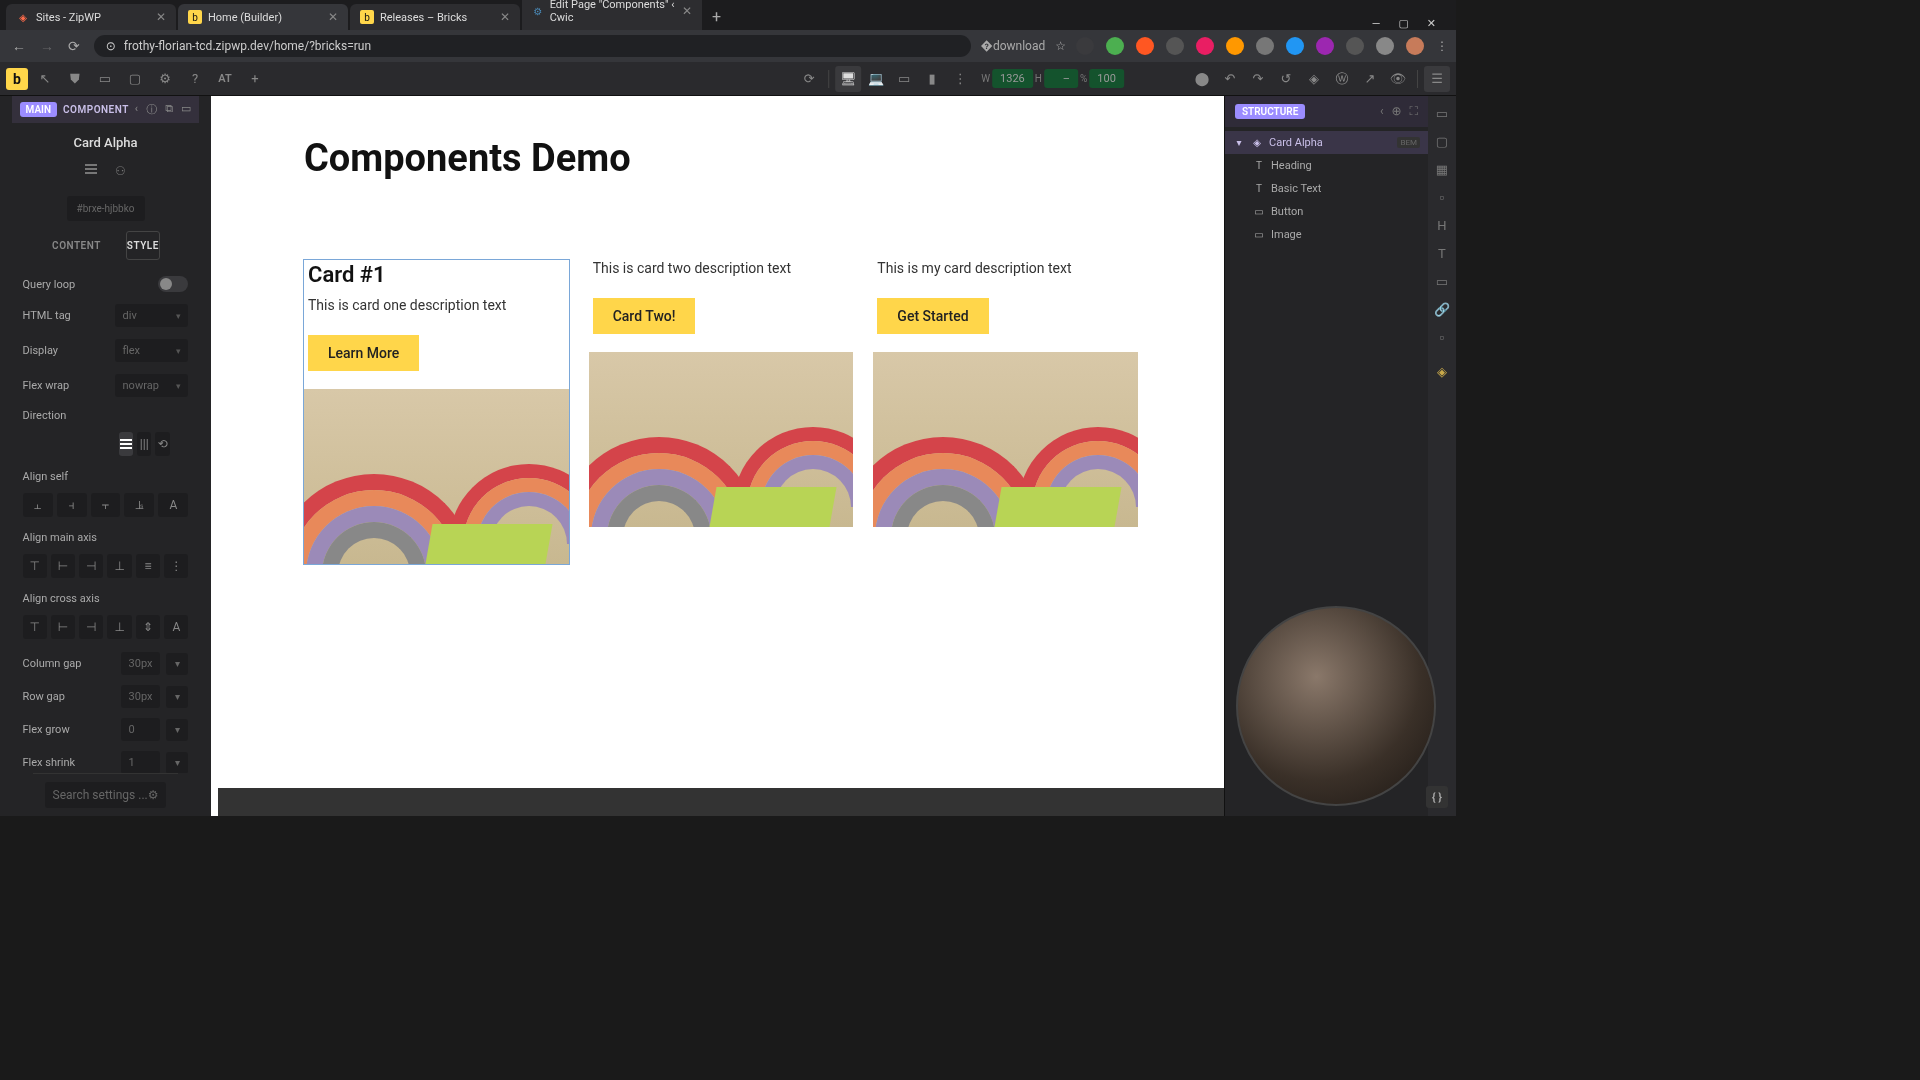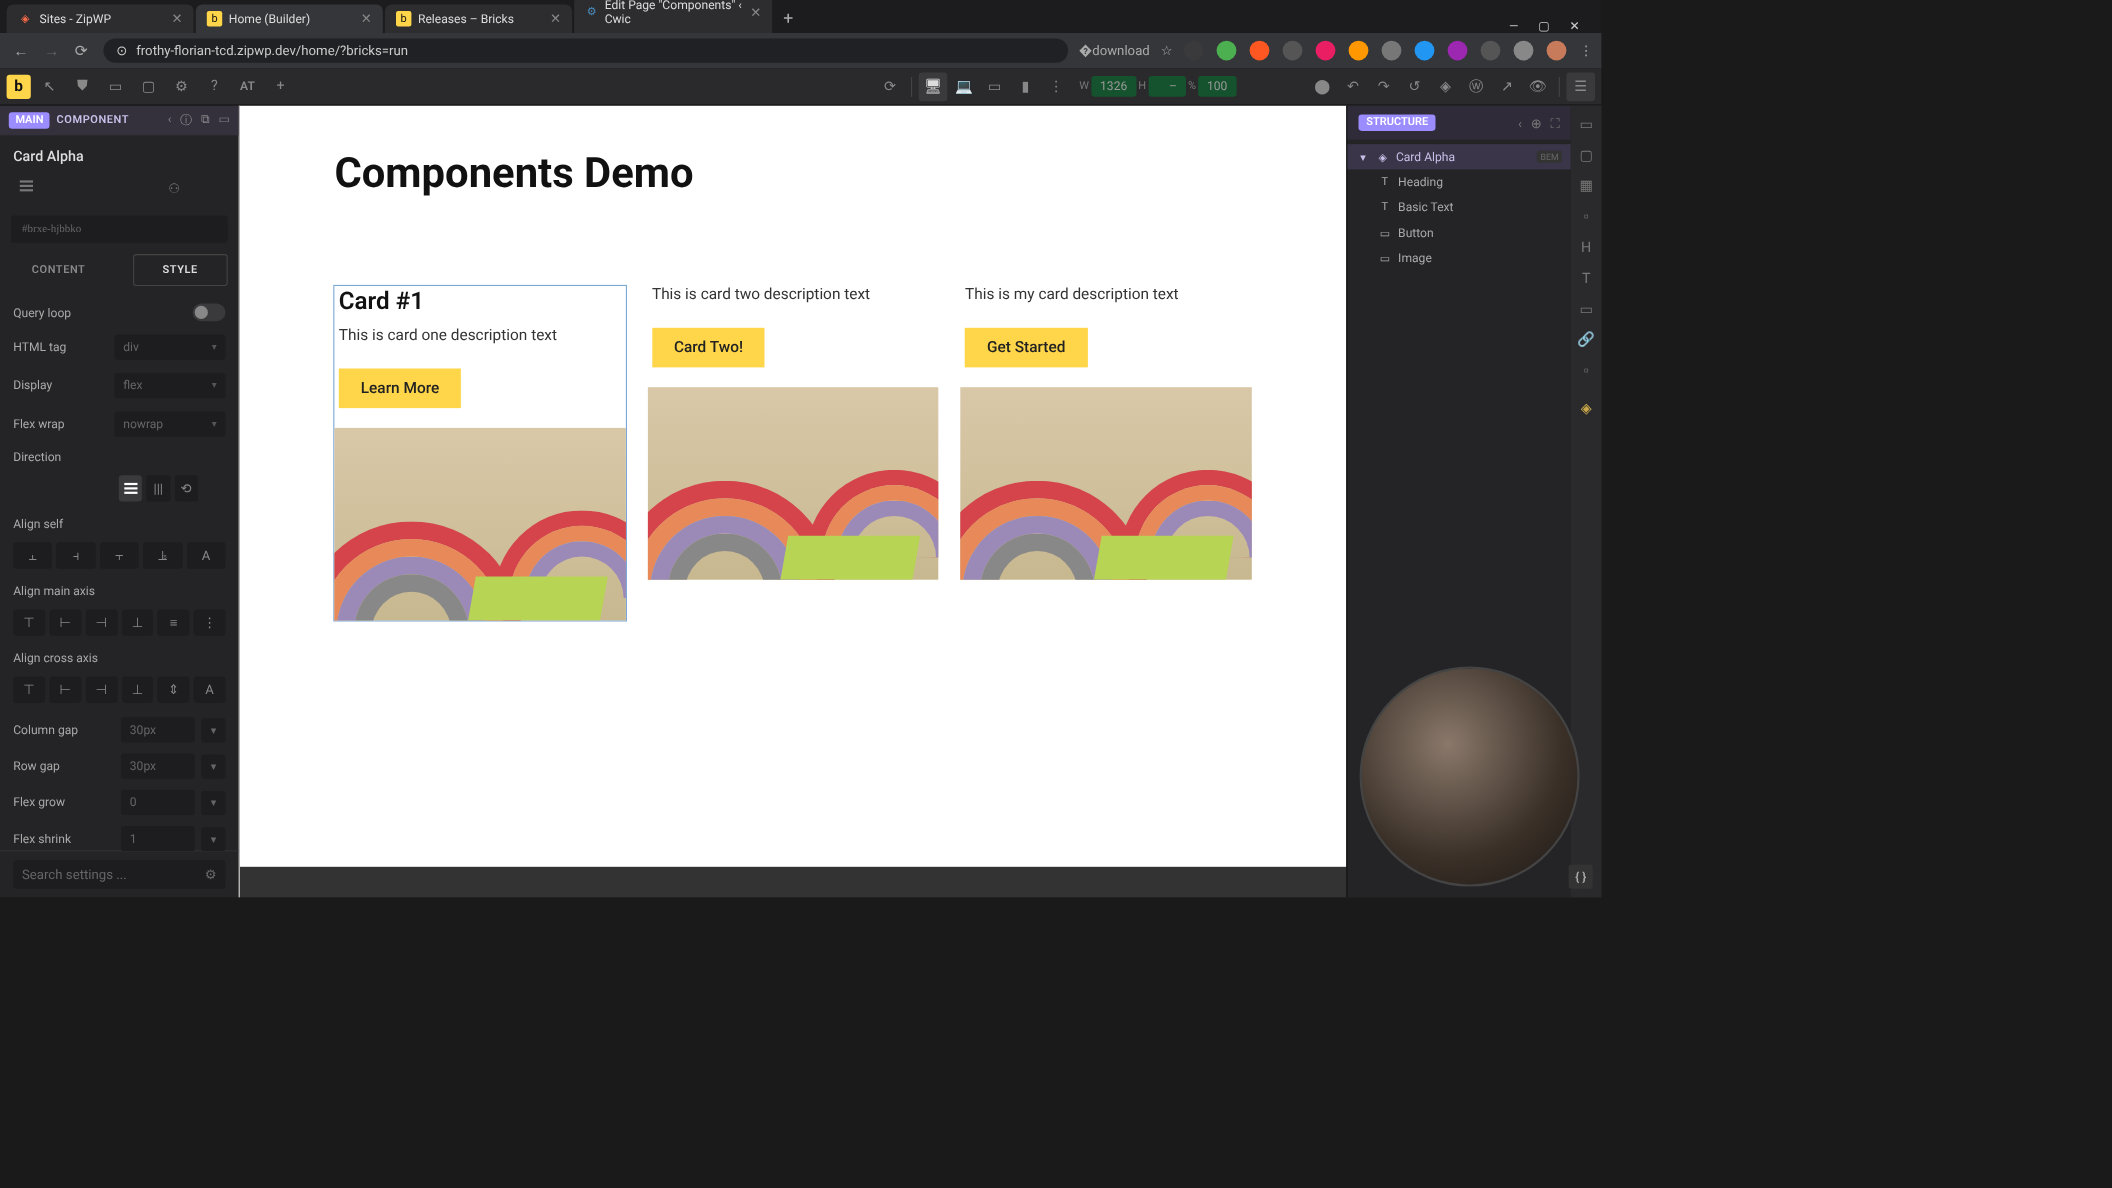--- a/index.html
+++ b/index.html
@@ -25,40 +25,40 @@
 .builder-bar { display:flex; align-items:center; height:34px; background:#2a2a2d; padding:0 6px; gap:4px; border-bottom:1px solid #111;}
 .builder-bar .logo { width:22px; height:22px; background:#ffd64a; color:#111; font-weight:bold; display:flex; align-items:center; justify-content:center; border-radius:3px; font-size:14px;}
 .tb-ico { width:26px; height:26px; display:flex; align-items:center; justify-content:center; color:#888; border-radius:3px; font-size:13px;}
 .tb-sep { width:1px; height:18px; background:#444; margin:0 4px;}
 .tb-center { position:absolute; left:50%; transform:translateX(-50%); display:flex; gap:2px; align-items:center;}
 .dim-box { background:#14532d; padding:3px 8px; border-radius:3px; color:#999; font-size:11px; min-width:34px; text-align:right;}
 .tb-right { margin-left:auto; display:flex; gap:2px; align-items:center;}
 
 
 .work { display:flex; height: calc(100% - 96px); }
-.left-panel { width:218px; background:#242426; border-right:1px solid #ffffff; display:flex; flex-direction:column; overflow:hidden;}
+.left-panel { width:218px; background:#242426; border-right:7px solid #ffffff; display:flex; flex-direction:column; overflow:hidden;align-items:center;}
 .canvas-wrap { flex:1; background:#333; position:relative; overflow:hidden;}
 .canvas { position:absolute; left:0; right:232px; top:0; bottom:28px; background:#fff;}
 .right-rail { width:232px; background:#242426; border-left:1px solid #111; display:flex;}
 .structure { flex:1; padding:0;}
 .rail-tools { width:28px; background:#2a2a2d; display:flex; flex-direction:column; gap:10px; padding-top:8px; align-items:center;}
 .rail-tools div{ width:18px;height:18px;color:#777;font-size:13px;display:flex;align-items:center;justify-content:center;}
 
 
 .comp-header{ display:flex; align-items:center; padding:6px 8px; background:#34303c; gap:6px;}
 .badge{ background:#9b8cff; color:#fff; padding:2px 6px; border-radius:3px; font-size:10px; font-weight:600;}
 .comp-title{ color:#c9bfe8; font-size:10px; font-weight:600; letter-spacing:.5px;}
 .hdr-icons{ margin-left:auto; display:flex; gap:8px; color:#888;}
 .hdr-icons span{font-size:11px;}
 
 .elem-name{ padding:12px 12px 4px; color:#ddd; font-size:13px; font-weight:500;}
 .elem-tabs{ display:flex; padding:4px 12px 8px; gap:6px;}
 .elem-tab{ flex:1; text-align:center; padding:6px; color:#777; border-radius:3px;}
 
-.css-class{ margin:4px 10px 10px; padding:7px 10px; background:#1d1d1f; border-radius:3px; color:#666; font-size:10px;font-family:Liberation Serif, serif;}
+.css-class{ margin:4px 10px 10px; padding:7px 10px; background:#1d1d1f; border-radius:3px; color:#666; font-size:10px;}
 
 .cs-tabs{ display:flex; padding:0 10px 10px; gap:24px;}
 .cs-tab{ flex:1; text-align:center; padding:8px 0; color:#888; font-size:10px; font-weight:600; letter-spacing:.5px; border:1px solid transparent; border-radius:3px;}
 .cs-tab.active{ color:#ddd; border-color:#444;}
 
 .ctrl-row{ display:flex; align-items:center; padding:6px 12px; font-size:11px;}
 .ctrl-label{ color:#aaa; width:92px;}
 .ctrl-input{ flex:1; background:#1d1d1f; border-radius:3px; padding:5px 8px; color:#666; display:flex; align-items:center; justify-content:space-between; font-size:11px;}
 .ctrl-input .chev{ color:#555; font-size:9px;}
 .toggle{ width:30px; height:16px; background:#3a3a3d; border-radius:8px; position:relative; margin-left:auto;}
@@ -84,21 +84,21 @@
 .cards{ display:flex; gap:20px;}
 .card{ flex:1; display:flex; flex-direction:column;}
 .card.sel{ outline:1px solid #7aa7d8;}
 .card h2{ color:#111; font-size:22px; font-weight:600; padding:2px 4px 10px;}
 .card p{ color:#333; font-size:14px; padding:0 4px 22px;}
 .card .btn{ background:#ffd64a; color:#222; padding:10px 20px; font-size:14px; font-weight:500; align-self:flex-start; margin:0 4px 18px;}
 .card-img{ height:175px; position:relative; overflow:hidden; background:linear-gradient(#d8c8a8,#c8b890);}
 .arc{ position:absolute; border-radius:200px 200px 0 0; border-style:solid; border-bottom:none;}
 
 
-.struct-hdr{ display:flex; align-items:flex-end; padding:8px 10px; background:#2f2b38;}
+.struct-hdr{ display:flex; align-items:flex-start; padding:8px 10px; background:#2f2b38;}
 .struct-badge{ background:#9b8cff; color:#fff; padding:2px 7px; border-radius:3px; font-size:10px; font-weight:600;}
 .struct-tools{ margin-left:auto; display:flex; gap:8px; color:#777;}
 .tree{ padding:4px 0;}
 .tree-item{ display:flex; align-items:center; padding:5px 8px; gap:6px; font-size:11px; color:#aaa;}
 .tree-item.root{ background:#3a3548; color:#c9bfe8;}
 .tree-item .ico{ width:12px; display:flex; justify-content:center; font-size:10px;}
 .indent{ padding-left:28px;}
 .bem{ margin-left:auto; font-size:8px; color:#666; background:#333; padding:1px 3px; border-radius:2px;}
 
 

